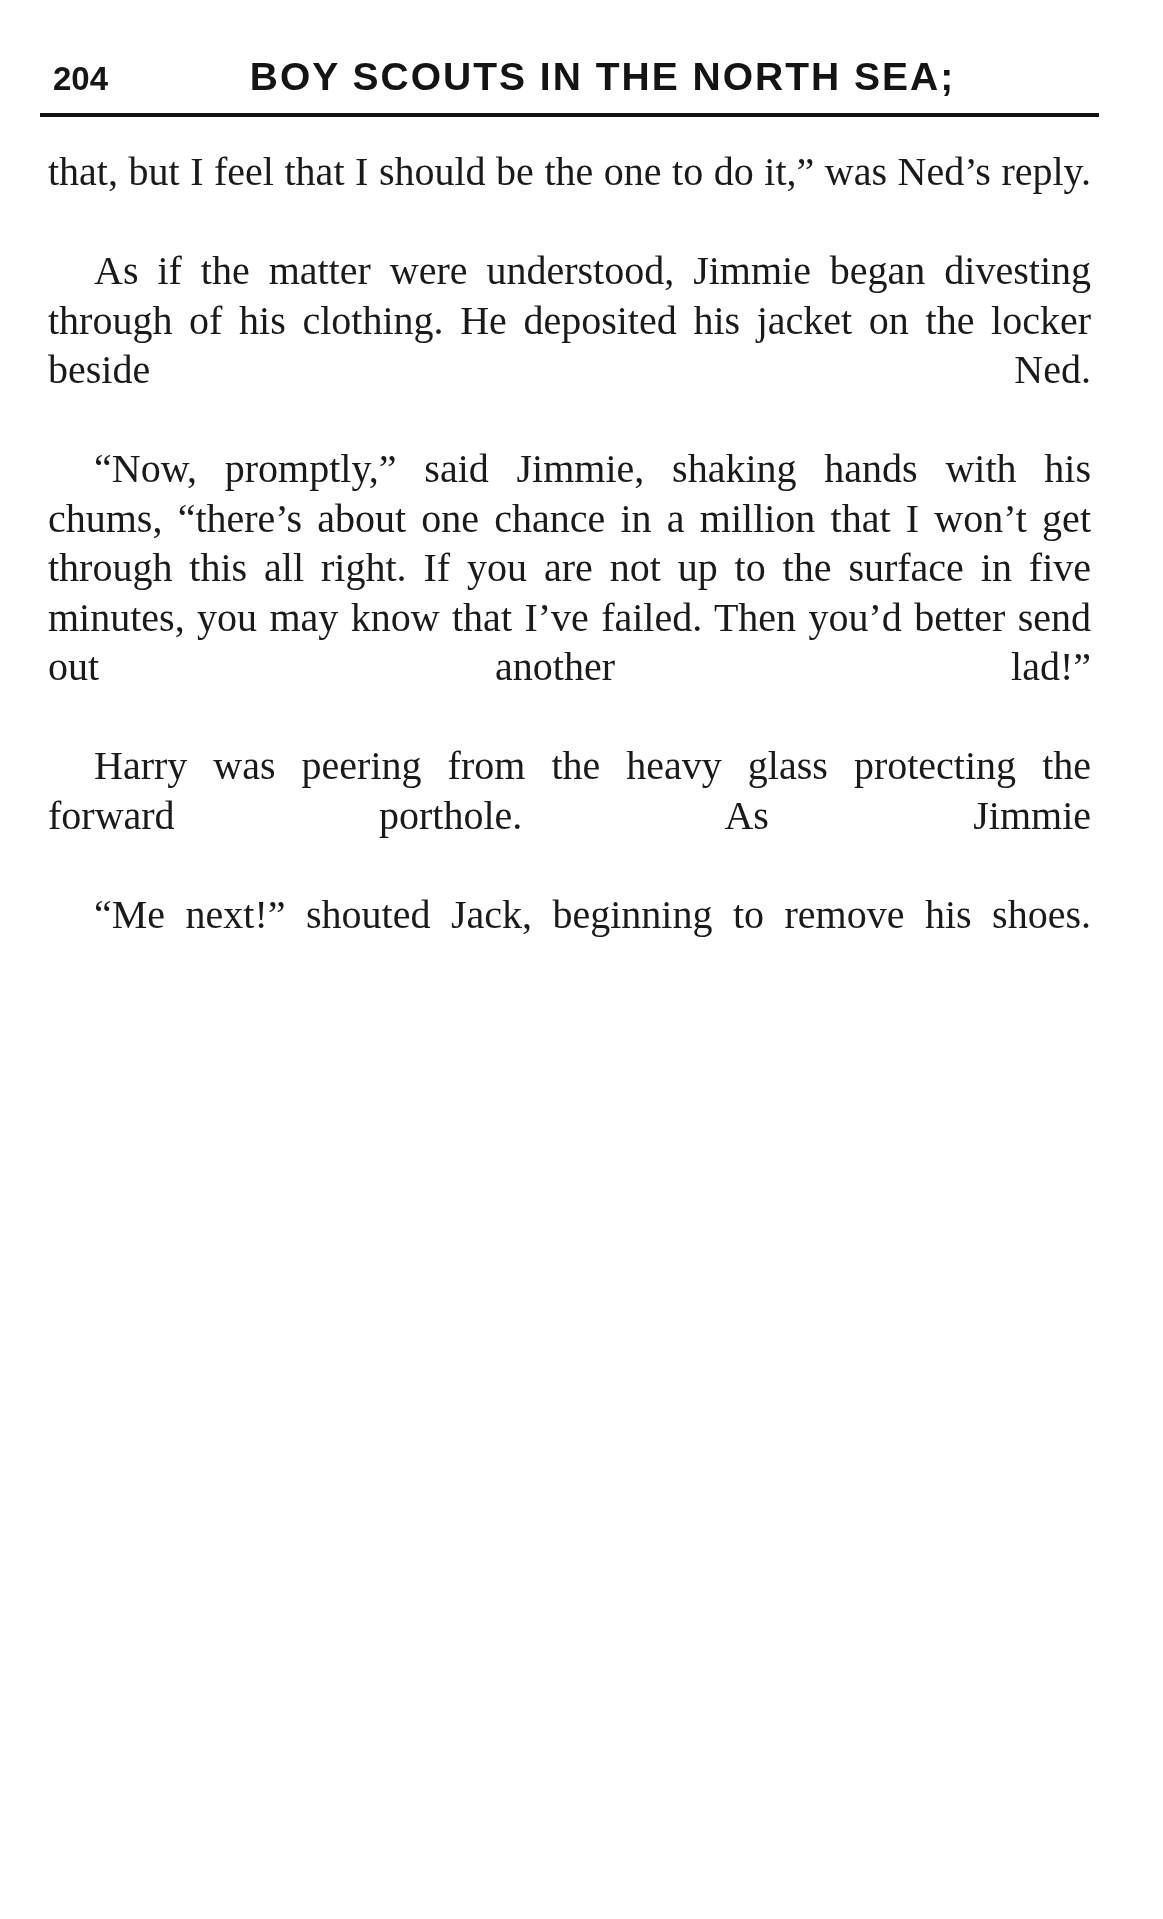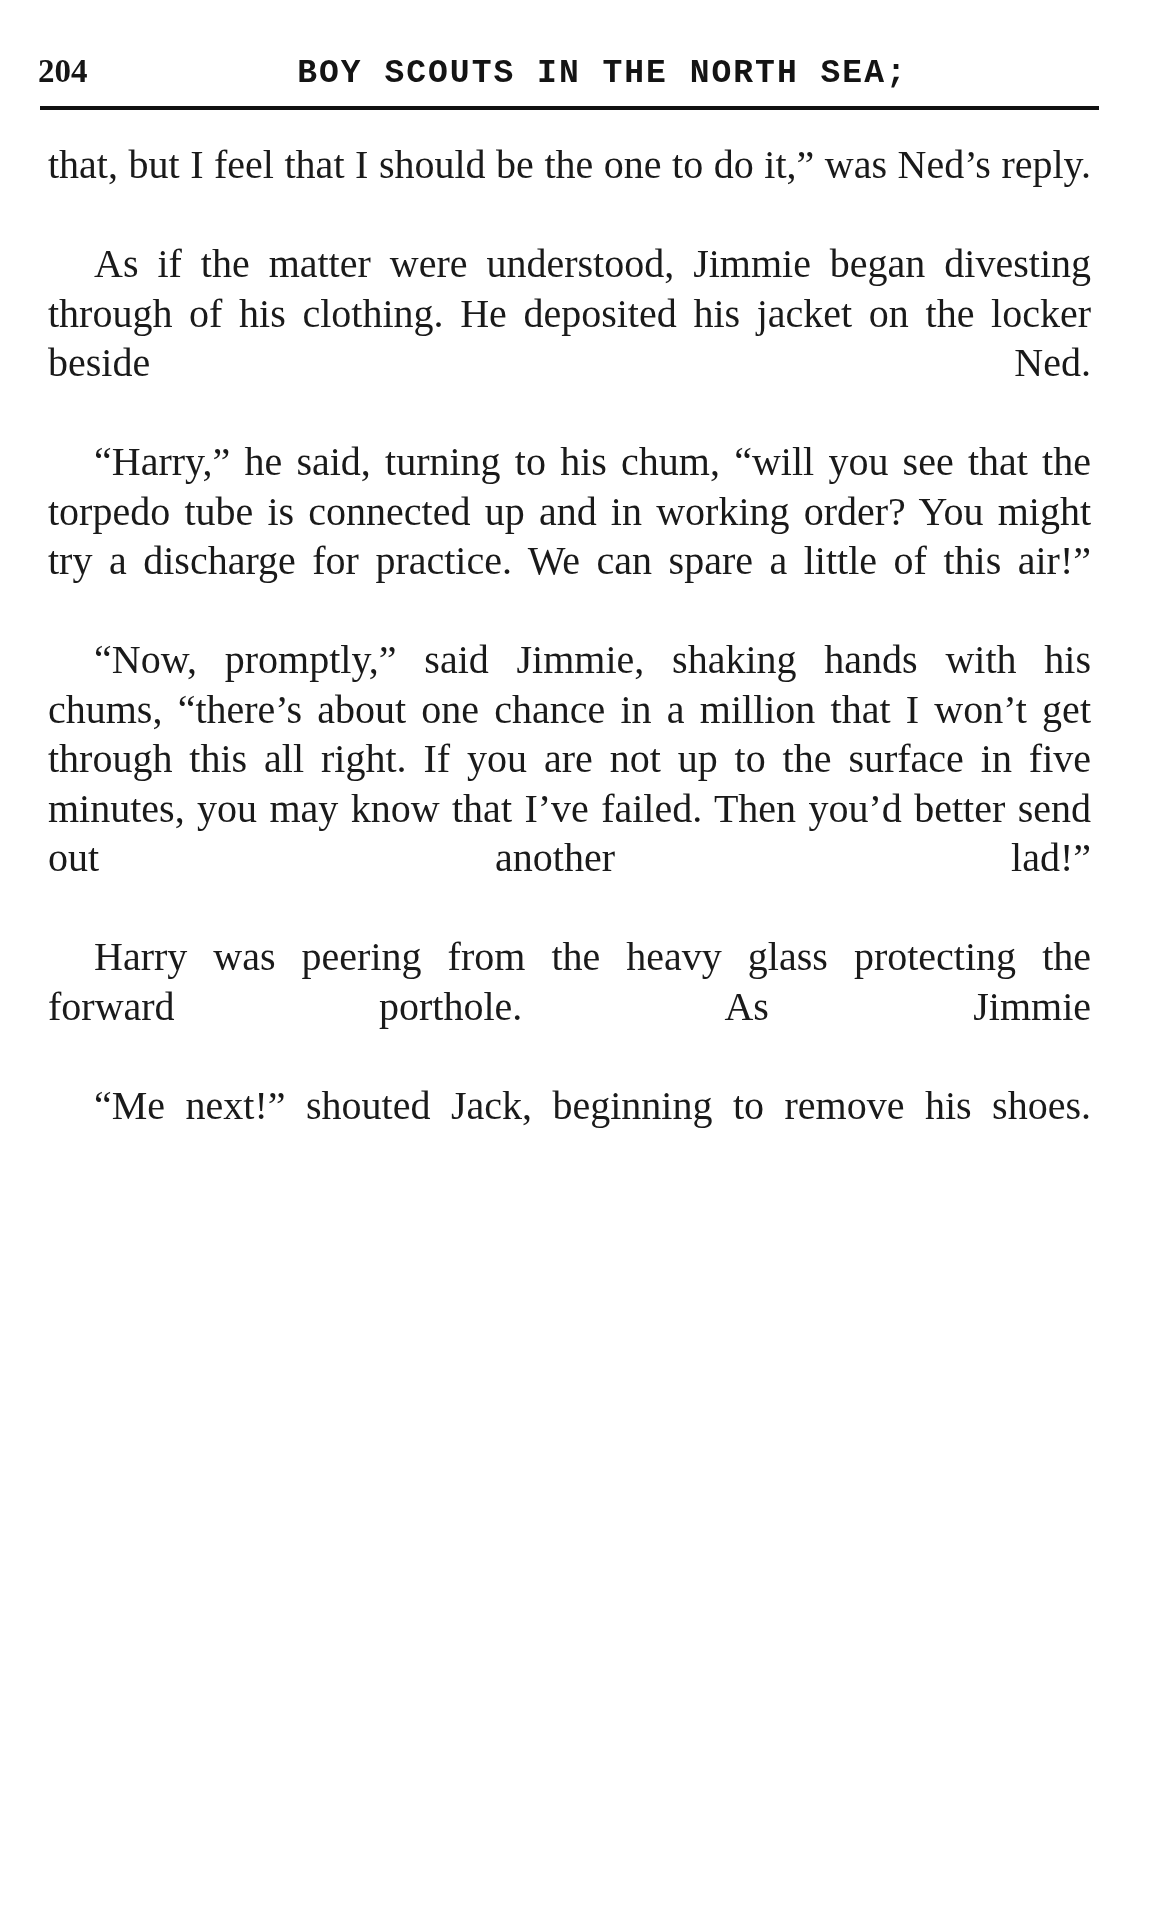--- a/index.html
+++ b/index.html
@@ -22,34 +22,34 @@
     padding: 26px 58px 0 38px;
   }
   .header {
     display: flex;
     align-items: baseline;
     justify-content: flex-start;
     width: 100%;
     padding: 0 6px 0 0;
   }
   .folio {
-    font-family: Liberation Serif, serif;
+    font-family: Liberation Sans, sans-serif;
     font-size: 33px;
     font-weight: 700;
     letter-spacing: 0px;
     color: #161616;
     width: 70px;
     flex: 0 0 auto;
-    text-align: left;
+    text-align: right;
   }
   .running-head {
     flex: 1 1 auto;
     text-align: center;
-    font-family: Liberation Mono, monospace;
-    font-size: 33px;
+    font-family: Liberation Sans, sans-serif;
+    font-size: 39px;
     font-weight: 700;
     letter-spacing: 2.0px;
     color: #141414;
     white-space: nowrap;
     padding-right: 8px;
     margin-top: 29px;
   }
   .rule {
     margin: 14px 6px 0 2px;
     height: 4px;
@@ -89,19 +89,18 @@
   <div class="header">
     <div class="folio">204</div>
     <div class="running-head">BOY SCOUTS IN THE NORTH SEA;</div>
   </div>
 
   <div class="rule"></div>
 
   <div class="body-text">
     <p class="para">that, but I feel that I should be the one to do it,” was Ned’s reply.</p>
     <p class="para">As if the matter were understood, Jimmie began divesting through of his clothing. He deposited his jacket on the locker beside Ned.</p>
-    <p class="para">“Harry,” he said, turning to his chum, “will you see that the torpedo tube is connected up and in working order? You might try a discharge for practice. We can spare a little of this air!”</p>
     <p class="para">“Now, promptly,” said Jimmie, shaking hands with his chums, “there’s about one chance in a million that I won’t get through this all right. If you are not up to the surface in five minutes, you may know that I’ve failed. Then you’d better send out another lad!”</p>
     <p class="para">Harry was peering from the heavy glass protecting the forward porthole. As Jimmie</p>
     <p class="para">“Me next!” shouted Jack, beginning to remove his shoes.</p>
   </div>
 
 </div>
 
 </body></html>

